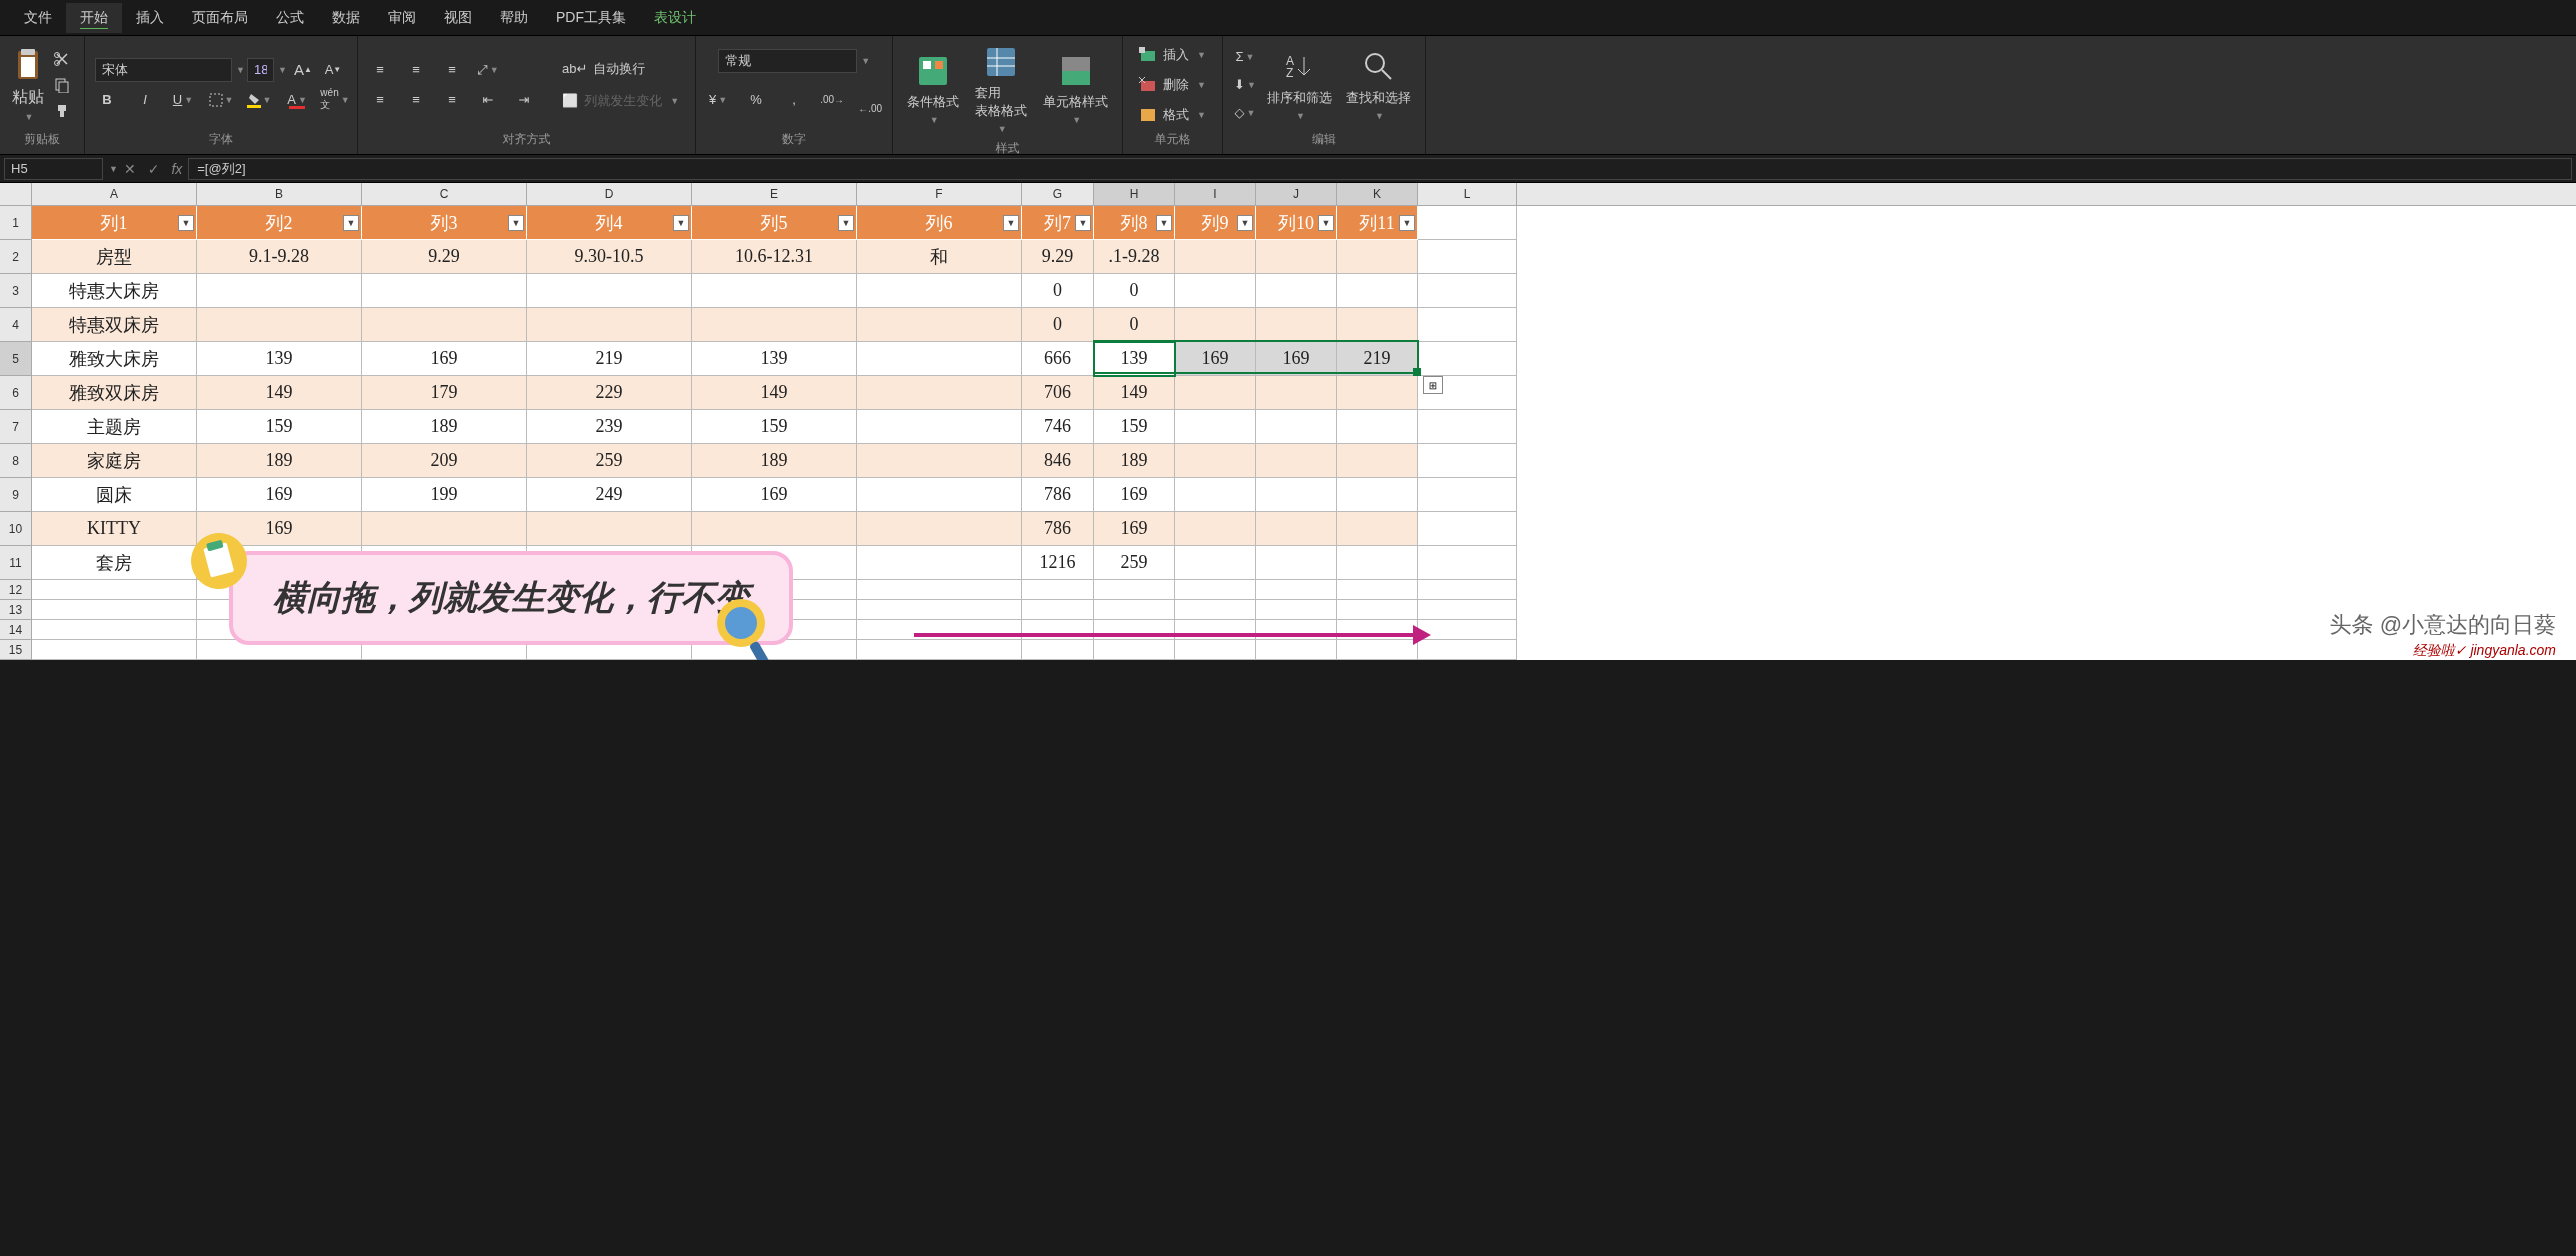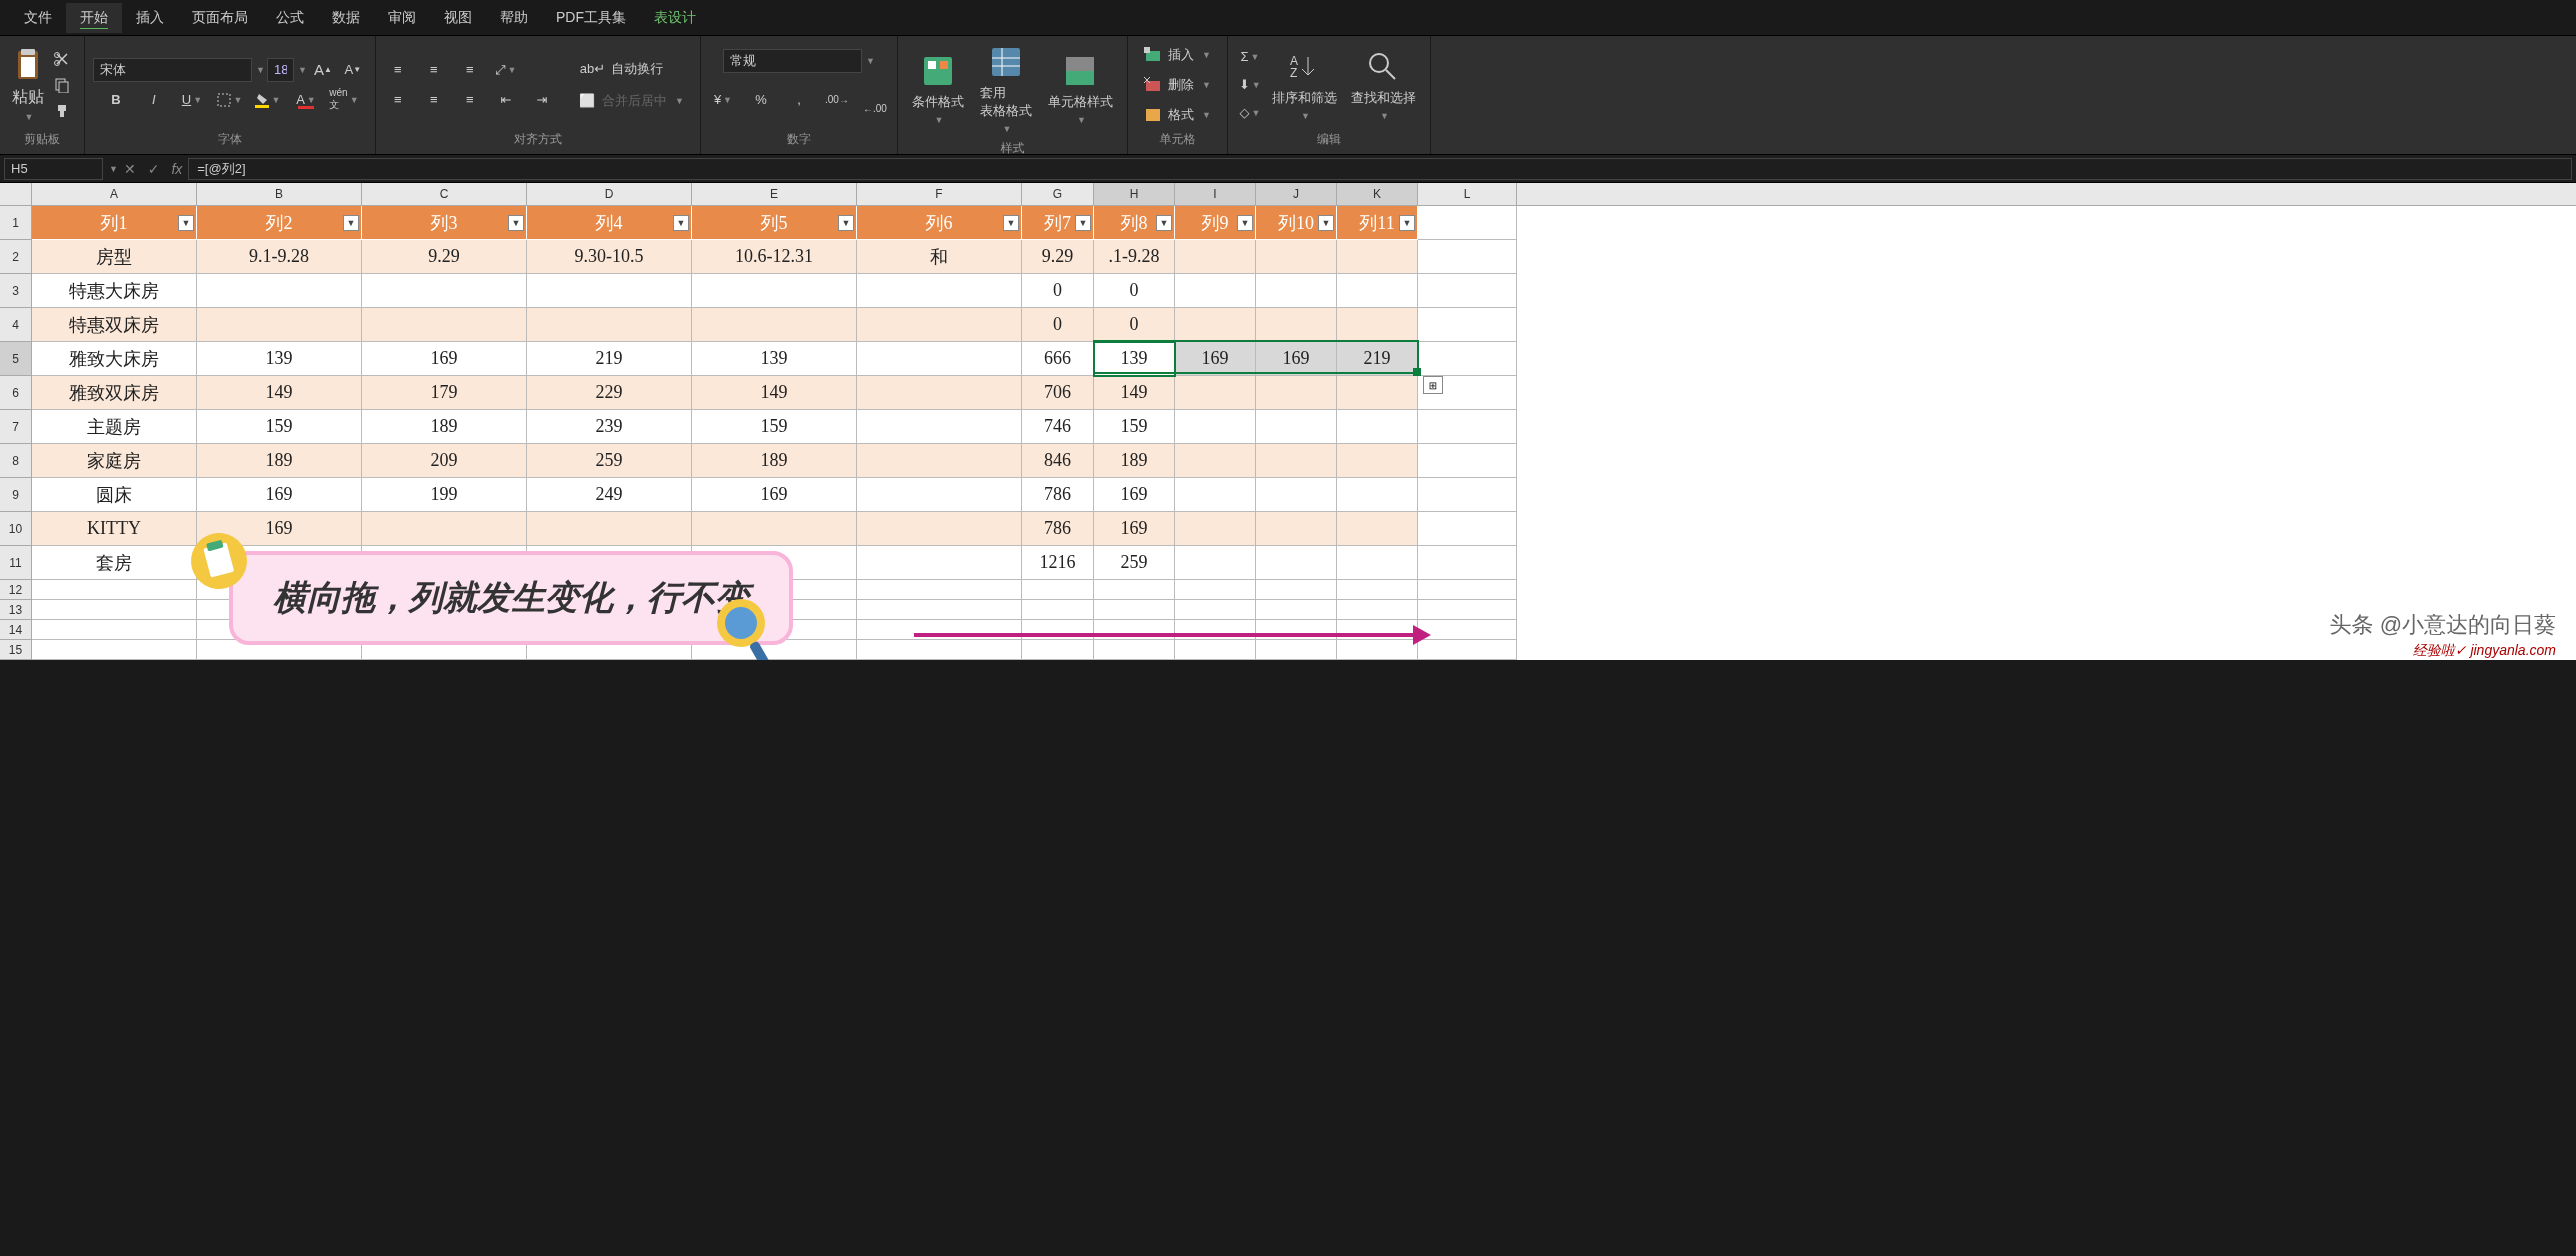--- a/index.html
+++ b/index.html
@@ -16,21 +16,21 @@
     .ribbon { background: #303030; height: 119px; display: flex; border-bottom: 1px solid #000; }
     .ribbon-group { display: flex; flex-direction: column; justify-content: space-between; border-right: 1px solid #1a1a1a; padding: 4px 8px; }
     .ribbon-group-content { display: flex; align-items: center; flex: 1; }
     .ribbon-group-label { color: #999; font-size: 12px; text-align: center; padding: 2px; }
     .vstack { display: flex; flex-direction: column; gap: 2px; justify-content: center; }
     .hstack { display: flex; gap: 2px; align-items: center; }
     
     .paste-btn { display: flex; flex-direction: column; align-items: center; color: #ccc; padding: 4px; gap: 4px; }
     .icon-btn { width: 28px; height: 24px; display: flex; align-items: center; justify-content: center; color: #ccc; font-size: 13px; cursor: pointer; }
     
-    .font-select { background: #222; color: #ccc; border: 1px solid #444; padding: 2px 6px; font-size: 13px; width: 159px; height: 24px; }
+    .font-select { background: #222; color: #ccc; border: 1px solid #444; padding: 2px 6px; font-size: 13px; width: 137px; height: 24px; }
     .size-select { background: #222; color: #c4b5fd; border: 1px solid #444; padding: 2px 6px; font-size: 13px; width: 27px; height: 24px; text-align: center; }
     .dd { color: #888; font-size: 9px; margin-left: 2px; }
     
     .number-select { background: #222; color: #ccc; border: 1px solid #444; padding: 2px 6px; font-size: 13px; width: 139px; height: 24px; }
     
     .big-btn { display: flex; flex-direction: column; align-items: center; color: #ccc; padding: 4px 6px; gap: 4px; font-size: 13px; cursor: pointer; }
     .big-icon { width: 36px; height: 36px; }
     .autowrap-item { color: #ccc; font-size: 13px; display: flex; align-items: center; gap: 6px; padding: 4px 8px; cursor: pointer; }
     .autowrap-item.disabled { color: #666; }
     
@@ -196,21 +196,21 @@
           <div class="icon-btn">⇥</div>
         </div>
       </div>
       <div class="vstack" style="margin-left:16px; gap:6px;">
         <div class="autowrap-item">
             <span>ab↵</span>
             <span>自动换行</span>
           </div>
         <div class="autowrap-item disabled">
             <span>⬜</span>
-            <span>合并后居中</span>
+            <span>列就发生变化</span>
             <span class="dd">▼</span>
           </div>
       </div>
     </div>
     <div class="ribbon-group-label">对齐方式</div>
   </div>
 
   <div class="ribbon-group">
     <div class="ribbon-group-content vstack" style="gap:6px;">
       <div class="hstack">

